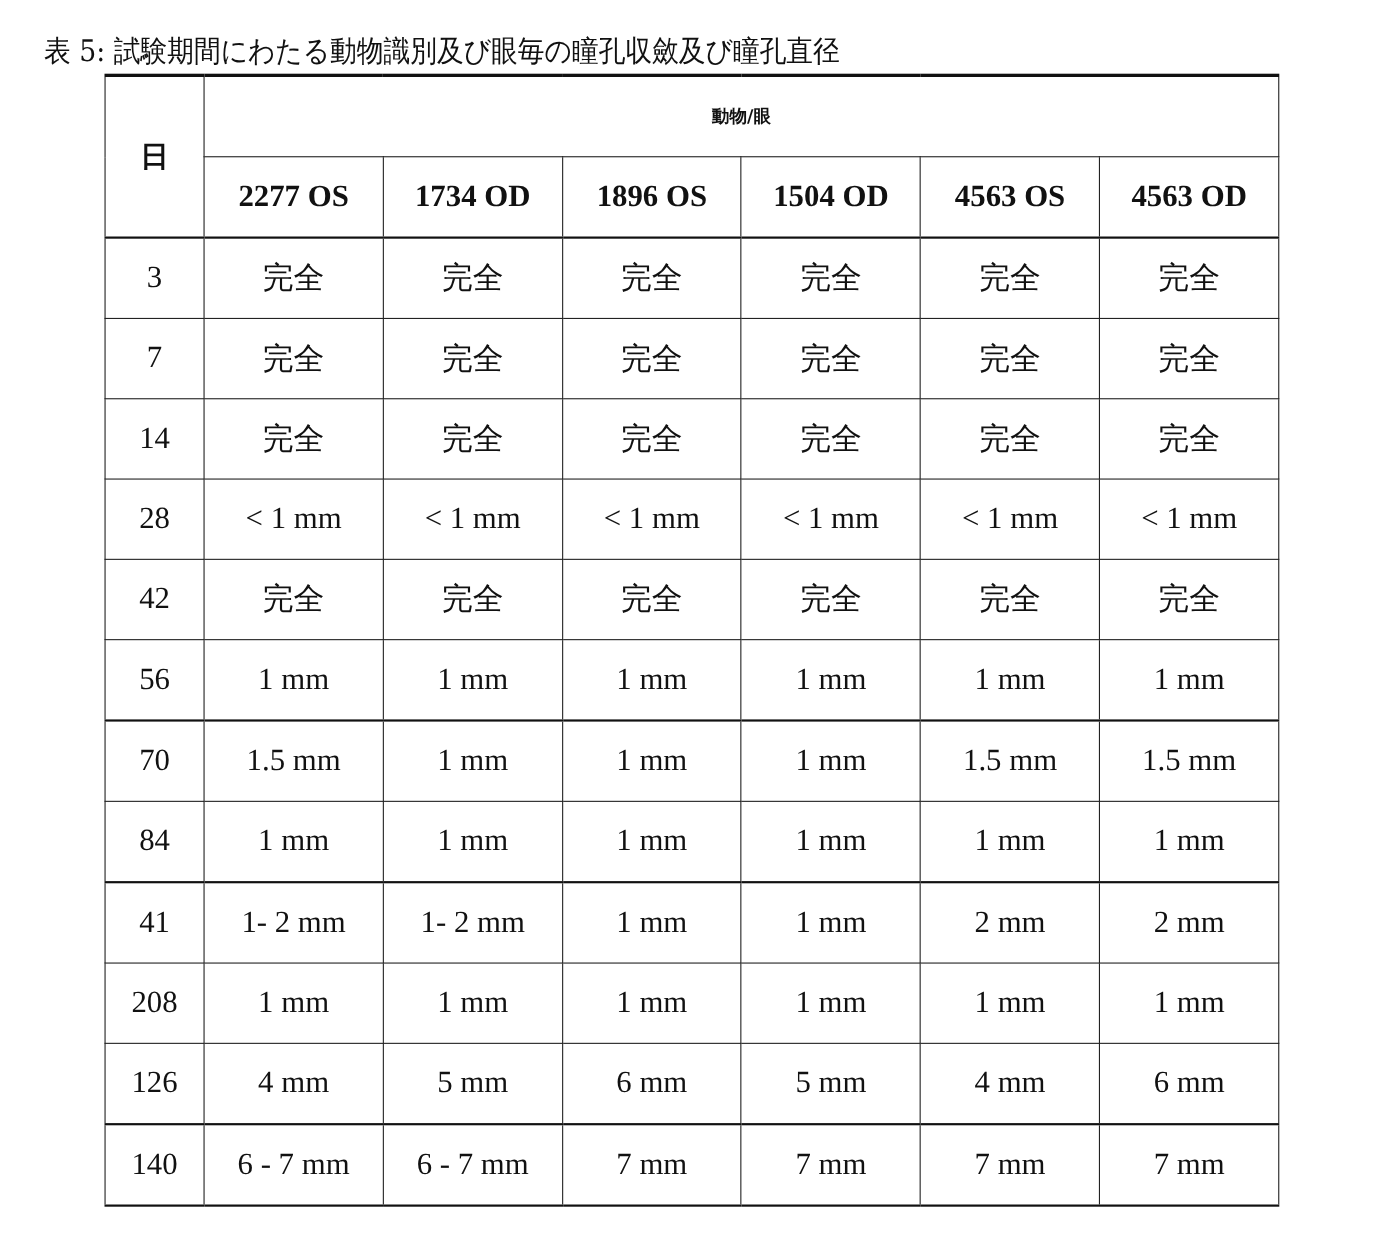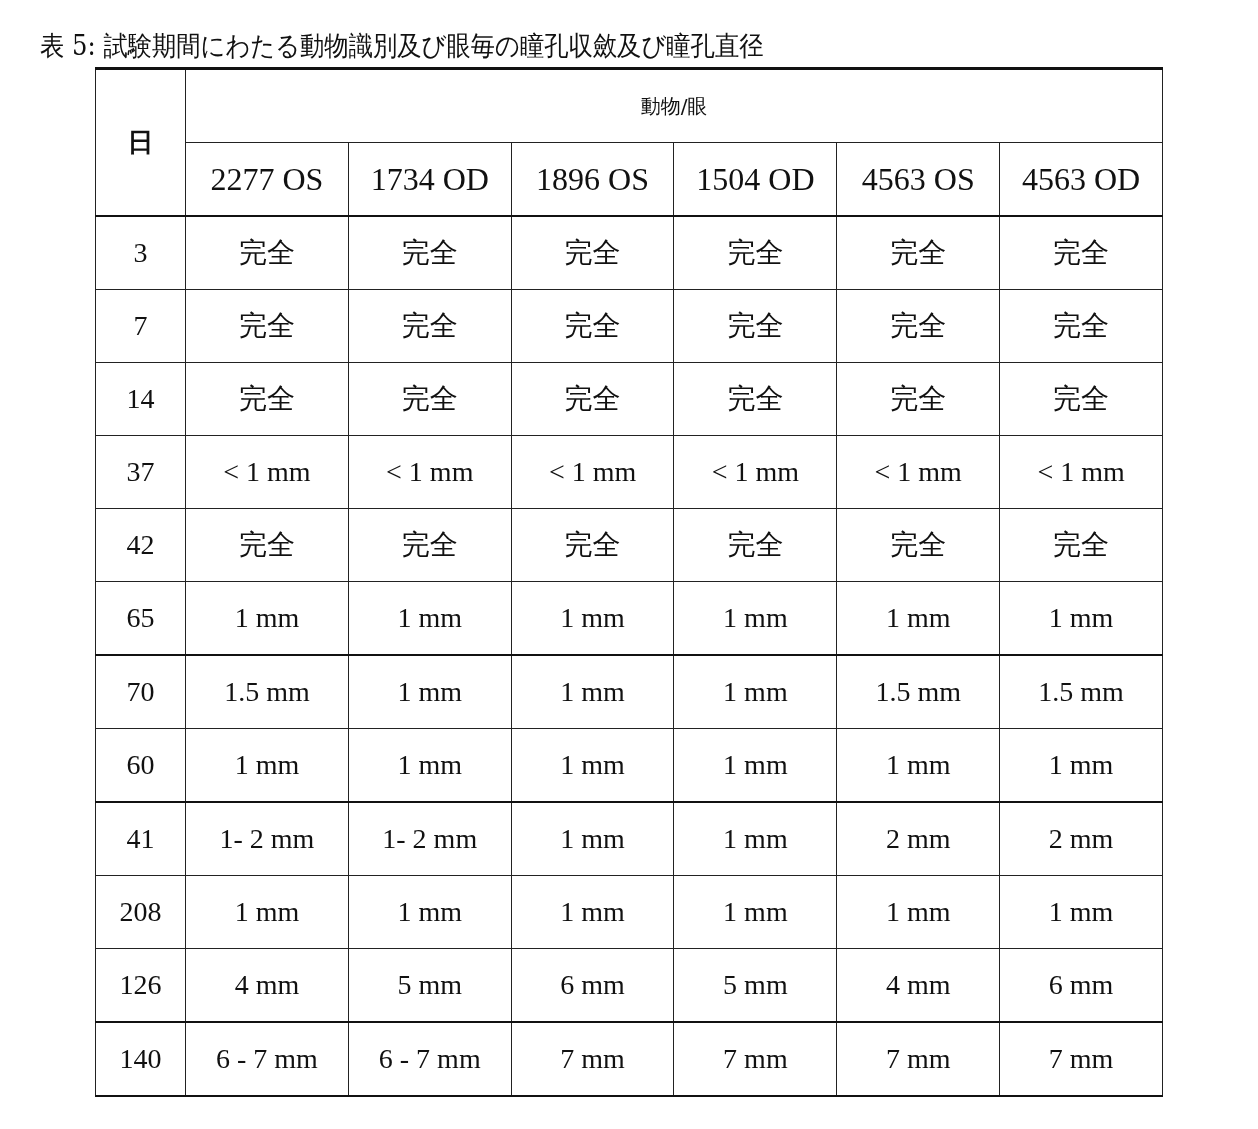--- a/index.html
+++ b/index.html
@@ -20,23 +20,23 @@
     width: 1068px;
   }
   table.data td, table.data th {
     border: 1px solid #222;
     text-align: center; vertical-align: middle;
     padding: 0;
     font-size: 28px;
     font-weight: normal;
   }
   table.data tr.toprow th { border-top: 3px solid #111; height: 72px; }
-  table.data tr.subhead th { height: 72px; font-weight: normal; font-size: 32px; }
+  table.data tr.subhead th { height: 72px; font-weight: bold; font-size: 28px; }
   table.data th.day-head { font-weight: bold; font-family: "DejaVu Sans", sans-serif; font-size: 26px; }
-  table.data th.group-head { font-weight: normal; font-family: "DejaVu Sans", sans-serif; font-size: 20px; }
+  table.data th.group-head { font-weight: bold; font-family: "DejaVu Sans", sans-serif; font-size: 16px; }
   table.data tbody td { height: 72px; }
   table.data tbody tr.thick td { border-top: 2px solid #111; }
   table.data tbody tr:last-child td { border-bottom: 2px solid #111; }
   .cjk { font-family: "DejaVu Sans", sans-serif; font-size: 24px; }
   col.daycol { width: 90px; }
 </style>
 </head>
 <body>
 
 <div class="caption">表 5: 試験期間にわたる動物識別及び眼毎の瞳孔収斂及び瞳孔直径</div>
@@ -87,57 +87,57 @@
       <tr>
         <td>14</td>
         <td class="cjk">完全</td>
         <td class="cjk">完全</td>
         <td class="cjk">完全</td>
         <td class="cjk">完全</td>
         <td class="cjk">完全</td>
         <td class="cjk">完全</td>
       </tr>
       <tr>
-        <td>37</td>
+        <td>28</td>
         <td>&lt; 1 mm</td>
         <td>&lt; 1 mm</td>
         <td>&lt; 1 mm</td>
         <td>&lt; 1 mm</td>
         <td>&lt; 1 mm</td>
         <td>&lt; 1 mm</td>
       </tr>
       <tr>
         <td>42</td>
         <td class="cjk">完全</td>
         <td class="cjk">完全</td>
         <td class="cjk">完全</td>
         <td class="cjk">完全</td>
         <td class="cjk">完全</td>
         <td class="cjk">完全</td>
       </tr>
       <tr>
-        <td>65</td>
+        <td>56</td>
         <td>1 mm</td>
         <td>1 mm</td>
         <td>1 mm</td>
         <td>1 mm</td>
         <td>1 mm</td>
         <td>1 mm</td>
       </tr>
       <tr class="thick">
         <td>70</td>
         <td>1.5 mm</td>
         <td>1 mm</td>
         <td>1 mm</td>
         <td>1 mm</td>
         <td>1.5 mm</td>
         <td>1.5 mm</td>
       </tr>
       <tr>
-        <td>60</td>
+        <td>84</td>
         <td>1 mm</td>
         <td>1 mm</td>
         <td>1 mm</td>
         <td>1 mm</td>
         <td>1 mm</td>
         <td>1 mm</td>
       </tr>
       <tr class="thick">
         <td>41</td>
         <td>1- 2 mm</td>

